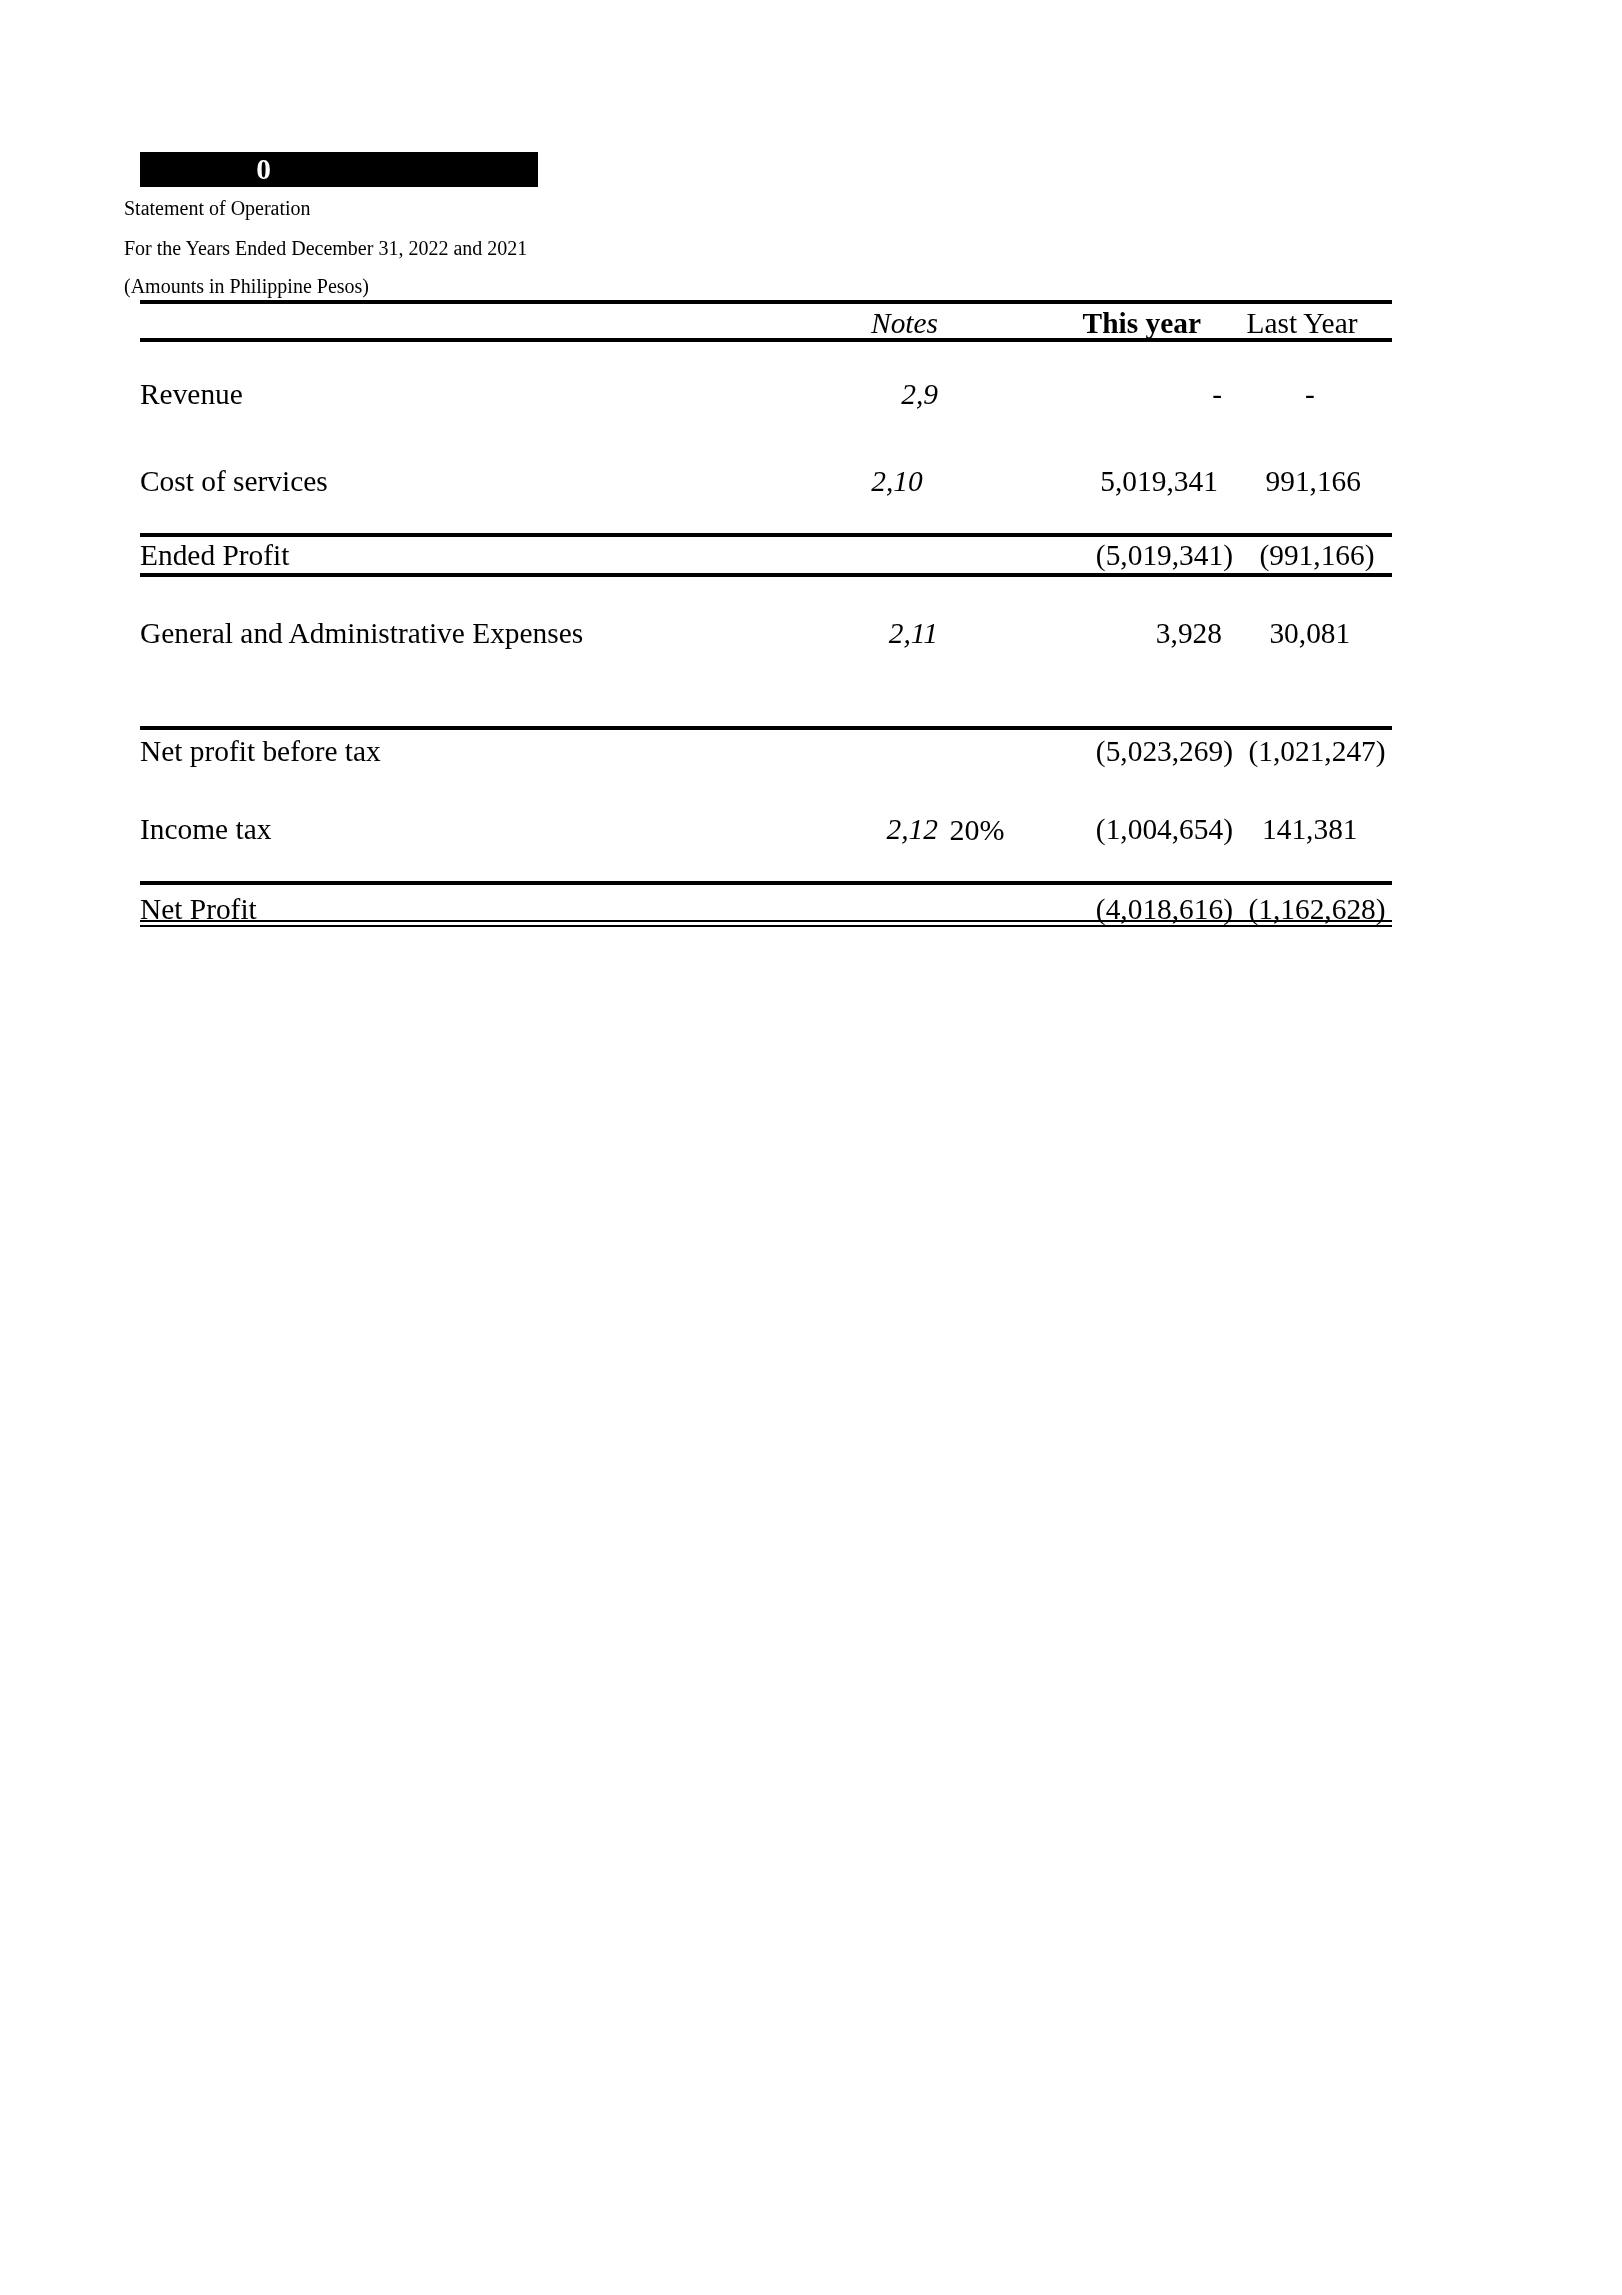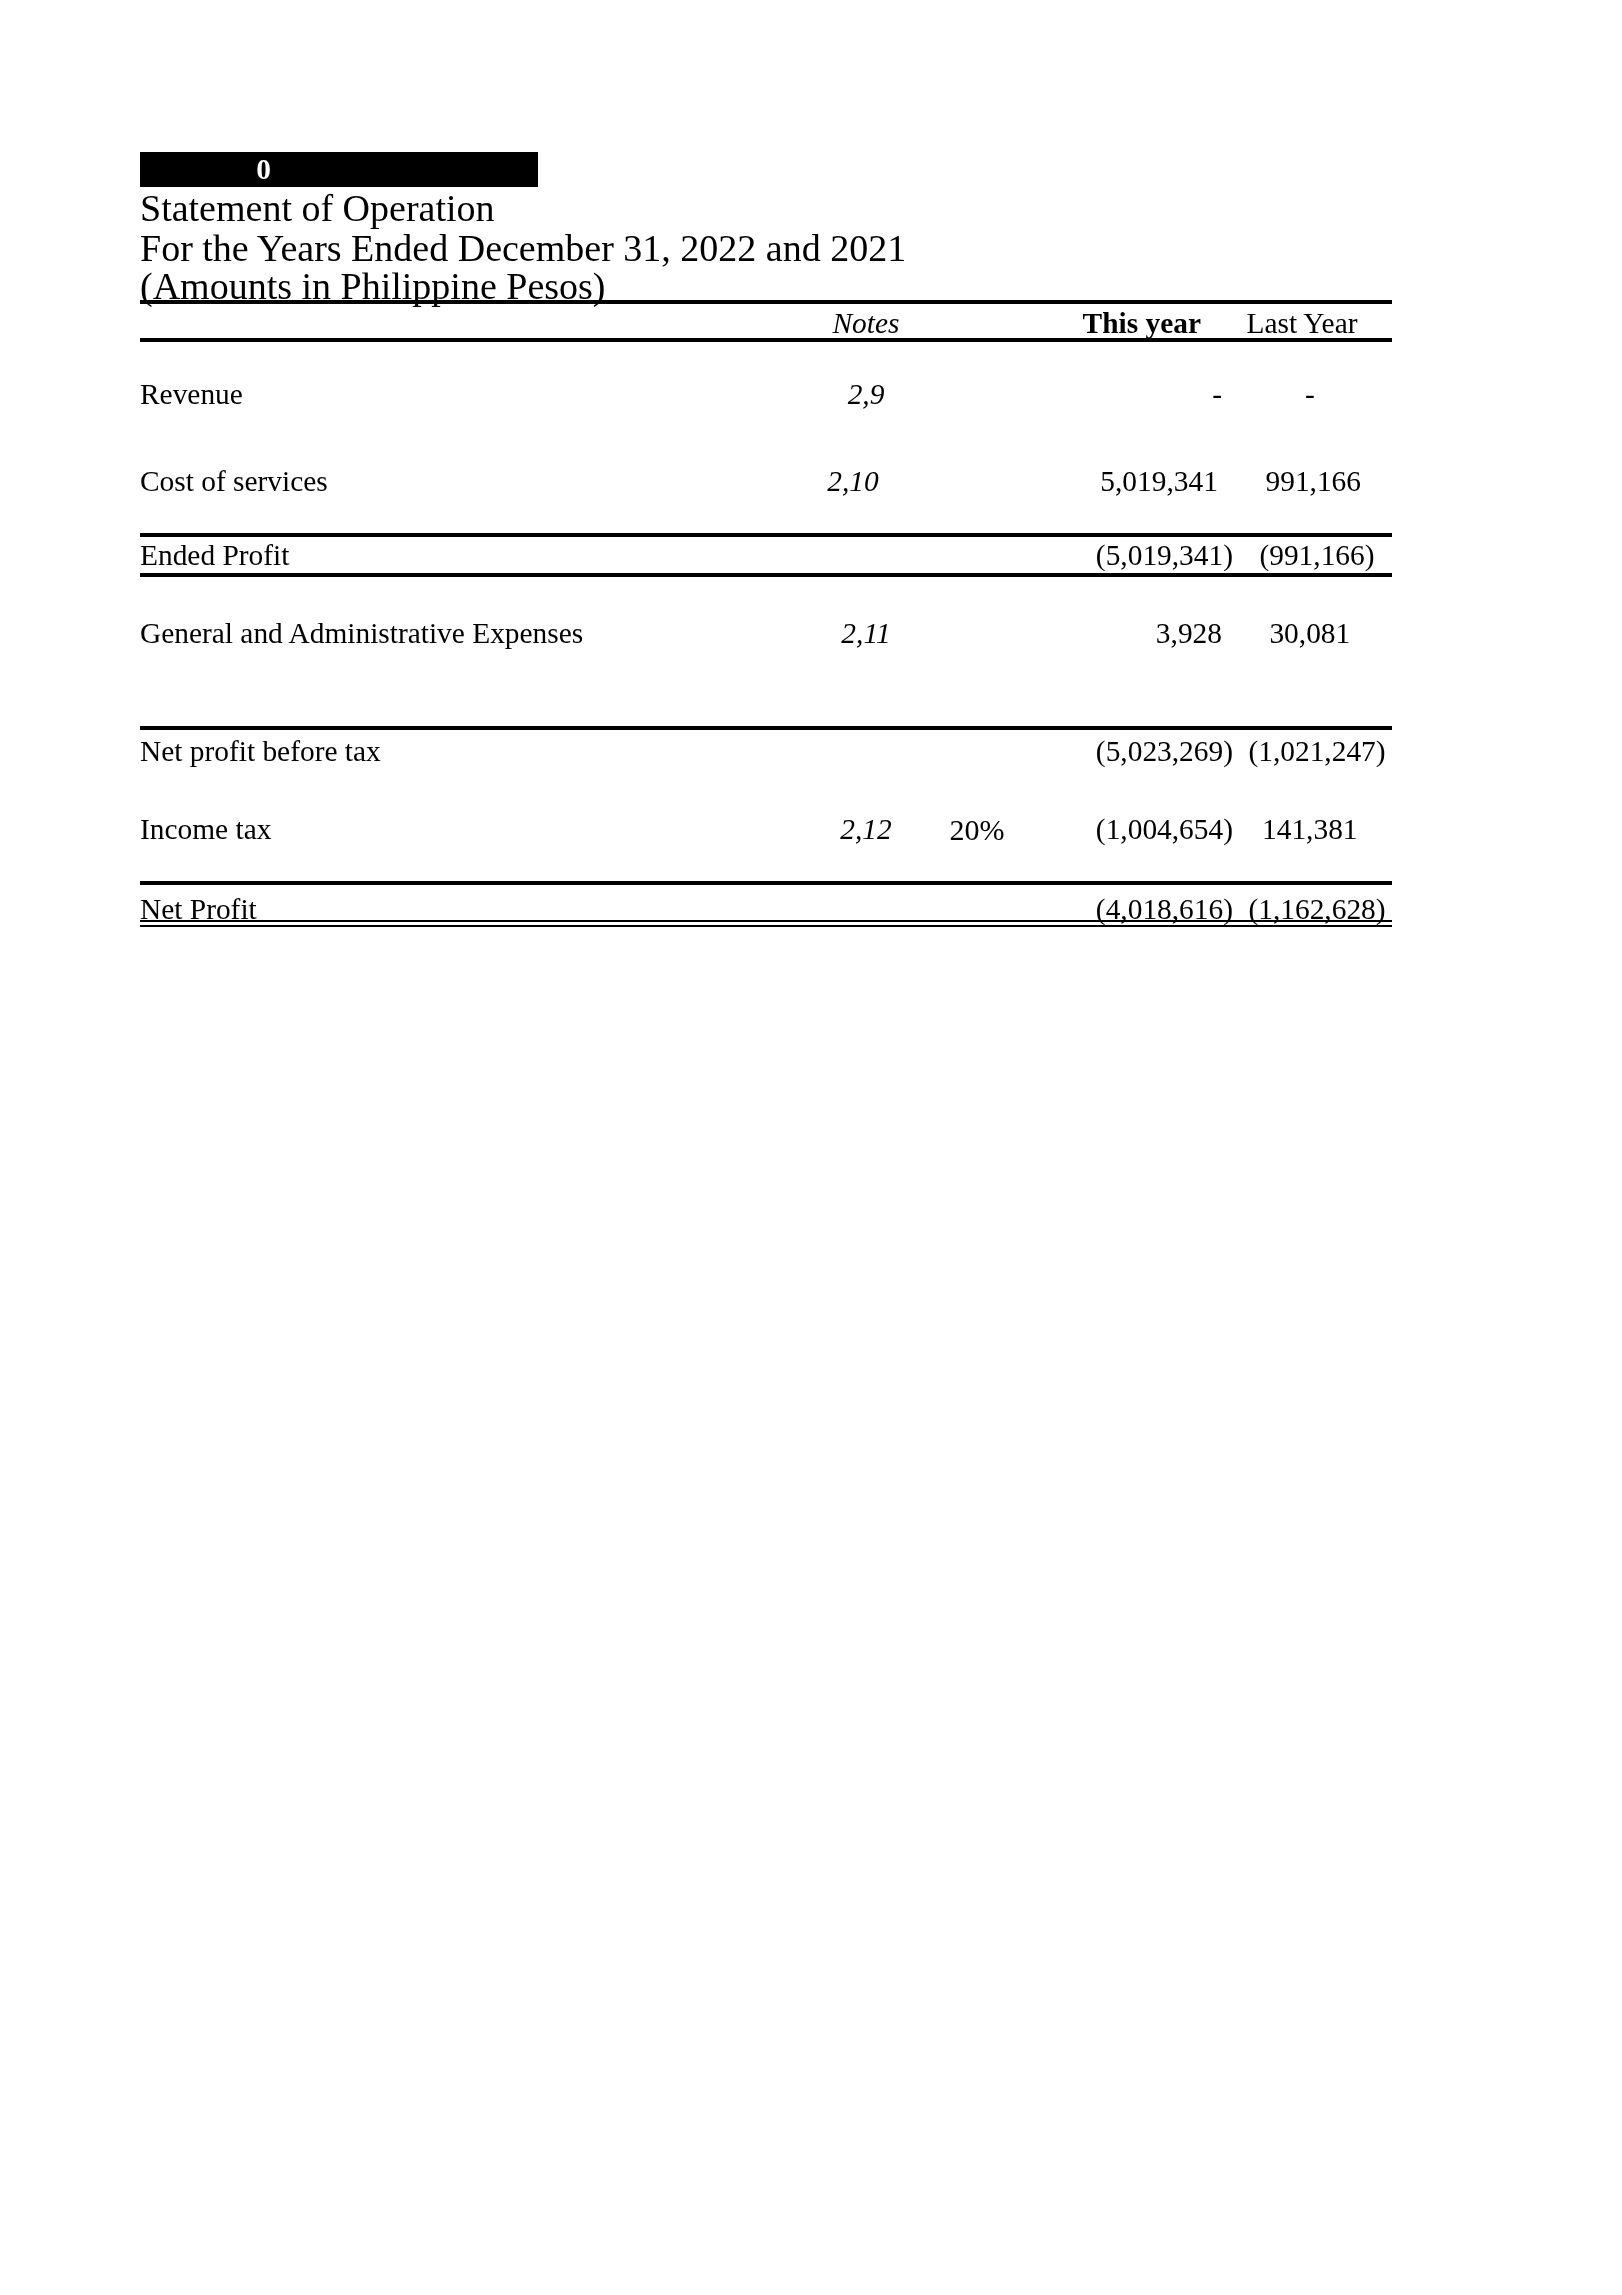--- a/index.html
+++ b/index.html
@@ -28,22 +28,22 @@
     display: block;
     width: 247px;
     text-align: center;
     line-height: 35px;
     font-size: 29.4px;
     font-weight: bold;
     color: #ffffff;
   }
   .title {
     position: absolute;
-    left: 140px;
-    font-size: 38px;
+    left: 124px;
+    font-size: 20px;
     line-height: 30px;
     white-space: nowrap;
   }
   .t1 { top: 193px; }
   .t2 { top: 233px; }
   .t3 { top: 271px; }
   .rule {
     position: absolute;
     left: 140px;
     width: 1252px;
@@ -65,21 +65,21 @@
     position: absolute;
     left: 140px;
     width: 1262px;
     height: 29.4px;
     display: flex;
     font-size: 29.4px;
     line-height: 29.4px;
     white-space: nowrap;
   }
   .c-label { width: 654px; }
-  .c-notes { width: 144px; text-align: center; font-style: italic; }
+  .c-notes { width: 144px; text-align: right; font-style: italic; }
   .c-rate  { width: 73px; text-align: right; font-size: 30px;
              padding-right: 6.5px; box-sizing: border-box; }
   .c-y1 { width: 222px; text-align: right; padding-right: 11px; box-sizing: border-box; }
   .c-y2 { width: 168px; text-align: center; padding-right: 14.4px; box-sizing: border-box; }
   .c-y1.paren, .c-y2.paren { padding-right: 0; }
   .h-y1 { font-weight: bold; padding-right: 32px; }
   .h-y2 { padding-right: 30px; }
   .r-hdr  { top: 309px; }
   .r-rev  { top: 380px; }
   .r-cos  { top: 467px; gap: 10px; }

